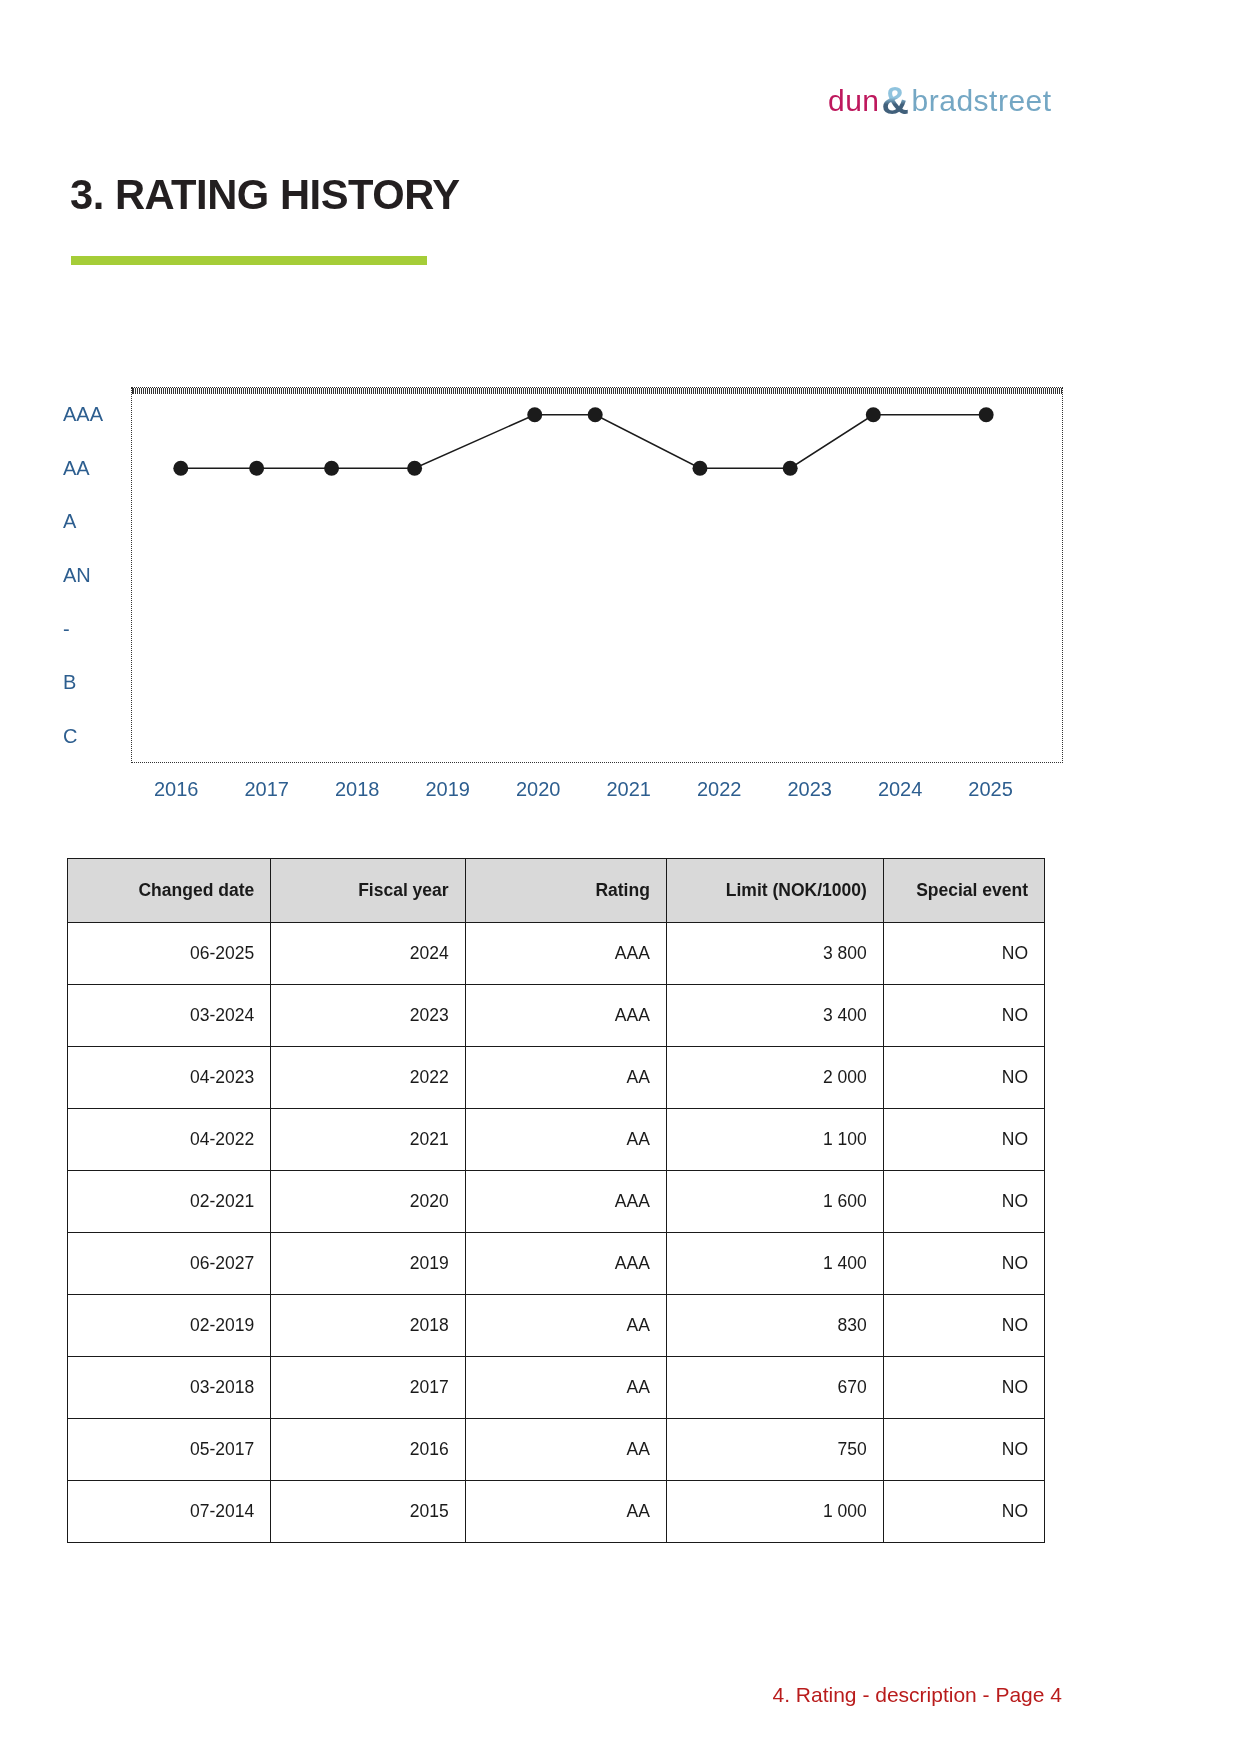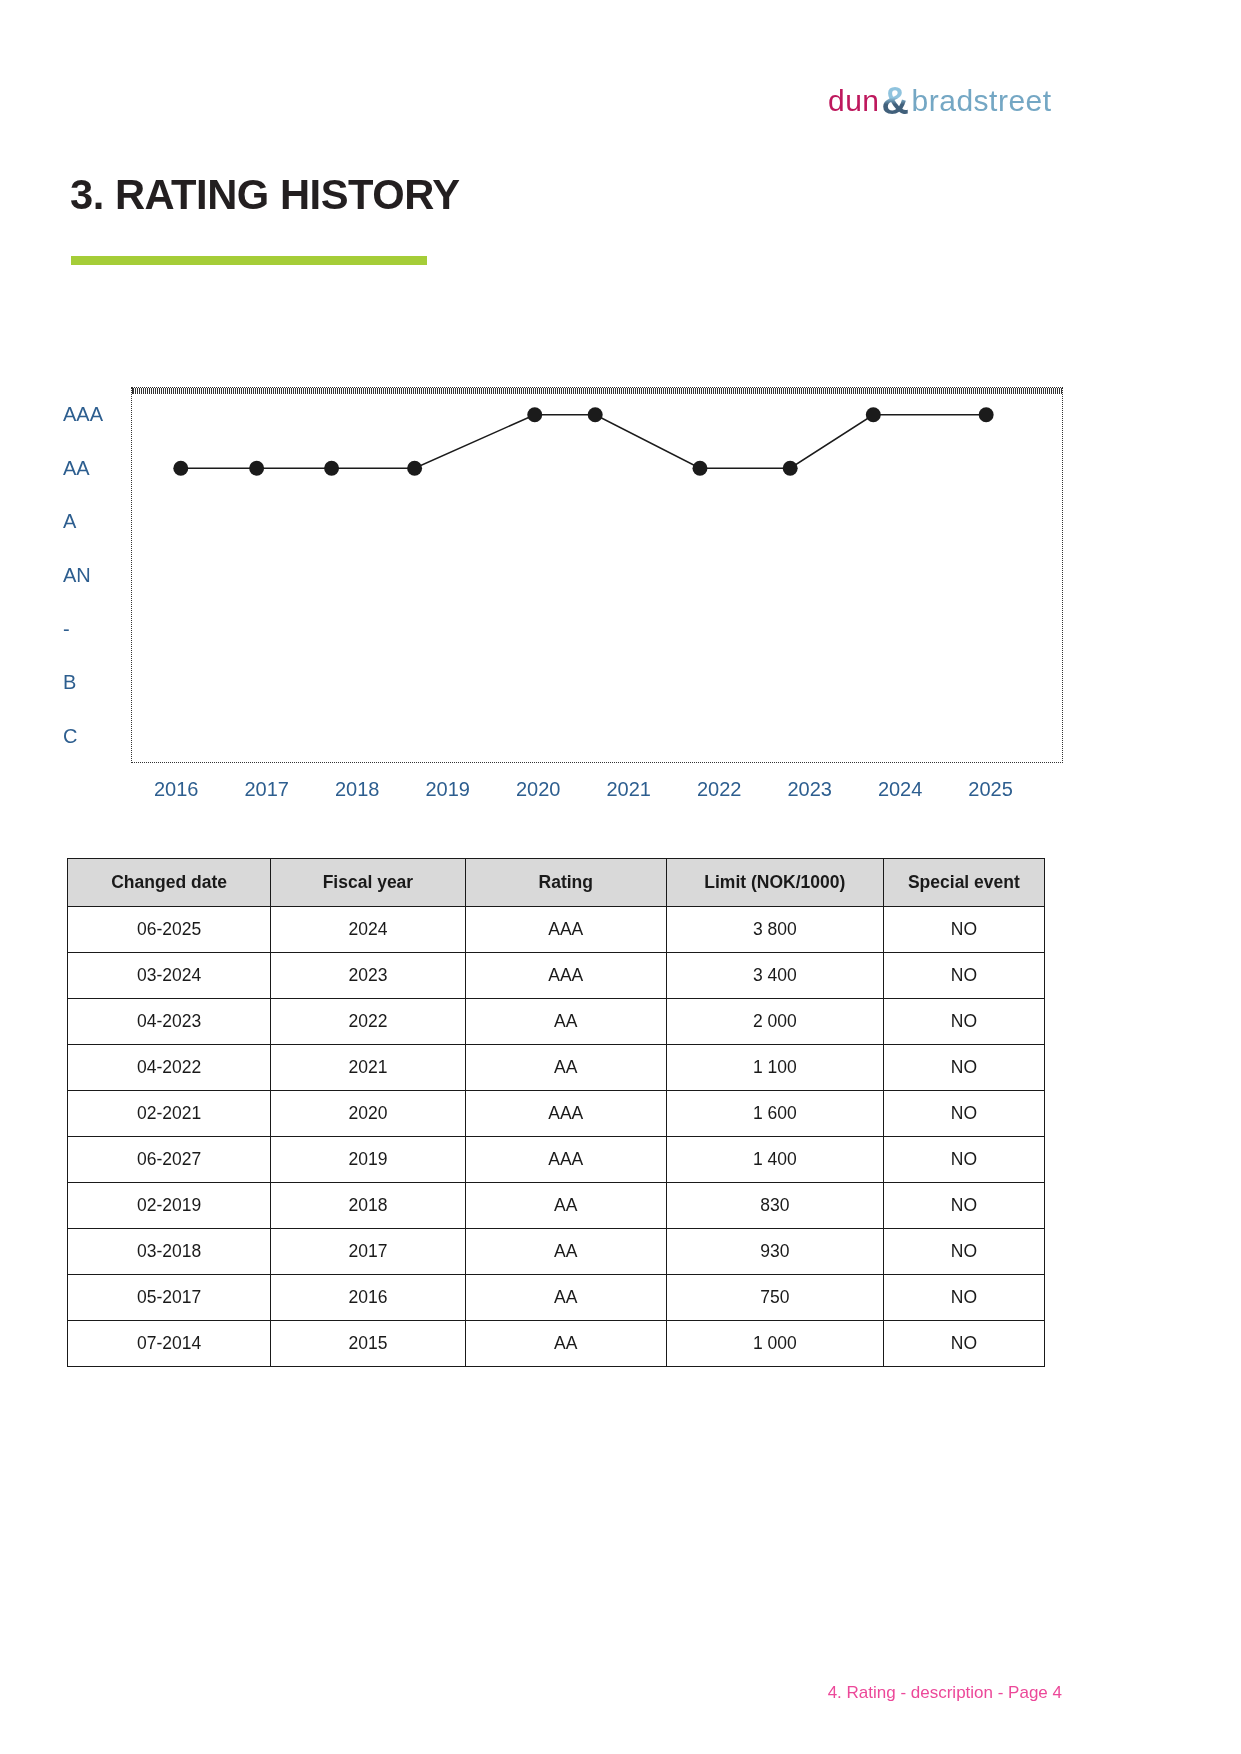--- a/index.html
+++ b/index.html
@@ -24,26 +24,26 @@
   .plot{position:absolute;left:131px;top:387px;width:932px;height:376px;border:1.5px dotted #333;box-sizing:border-box;}
   .band{position:relative;width:100%;box-sizing:border-box;}
   .band + .band{border-top:1px dotted #333;}
   .plot svg{position:absolute;left:0;top:0;width:100%;height:100%;overflow:visible;}
   .ylabel{position:absolute;left:63px;width:60px;font-size:20px;color:#2d5e8f;line-height:20px;}
   .xlabel{position:absolute;top:778px;width:80px;margin-left:-40px;text-align:center;font-size:20px;color:#2d5e8f;}
 
   
   table.rating{position:absolute;left:67px;top:858px;width:978px;border-collapse:collapse;
     font-size:17.5px;color:#1a1a1a;table-layout:fixed;}
-  table.rating th,table.rating td{border:1px solid #1a1a1a;text-align:center;padding:8px;height:29px;}
+  table.rating th,table.rating td{border:1px solid #1a1a1a;text-align:right;padding:16px;height:29px;}
   table.rating th{background:#d9d9d9;font-weight:bold;height:31px;}
   col.c1{width:20.8%}col.c2{width:19.9%}col.c3{width:20.6%}col.c4{width:22.2%}col.c5{width:16.5%}
 
   
-  .footer{position:absolute;top:1683px;right:179px;font-size:17px;color:#ec4899;}
+  .footer{position:absolute;top:1683px;right:179px;font-size:21px;color:#b91c1c;}
 </style>
 </head>
 <body>
 
 <div class="page">
 
   <div class="logo">
     <span class="dun">dun</span><span class="amp">&amp;</span><span class="brad">bradstreet</span>
   </div>
 
@@ -162,21 +162,21 @@
           <td>02-2019</td>
           <td>2018</td>
           <td>AA</td>
           <td>830</td>
           <td>NO</td>
         </tr>
         <tr>
           <td>03-2018</td>
           <td>2017</td>
           <td>AA</td>
-          <td>930</td>
+          <td>670</td>
           <td>NO</td>
         </tr>
         <tr>
           <td>05-2017</td>
           <td>2016</td>
           <td>AA</td>
           <td>750</td>
           <td>NO</td>
         </tr>
         <tr>

